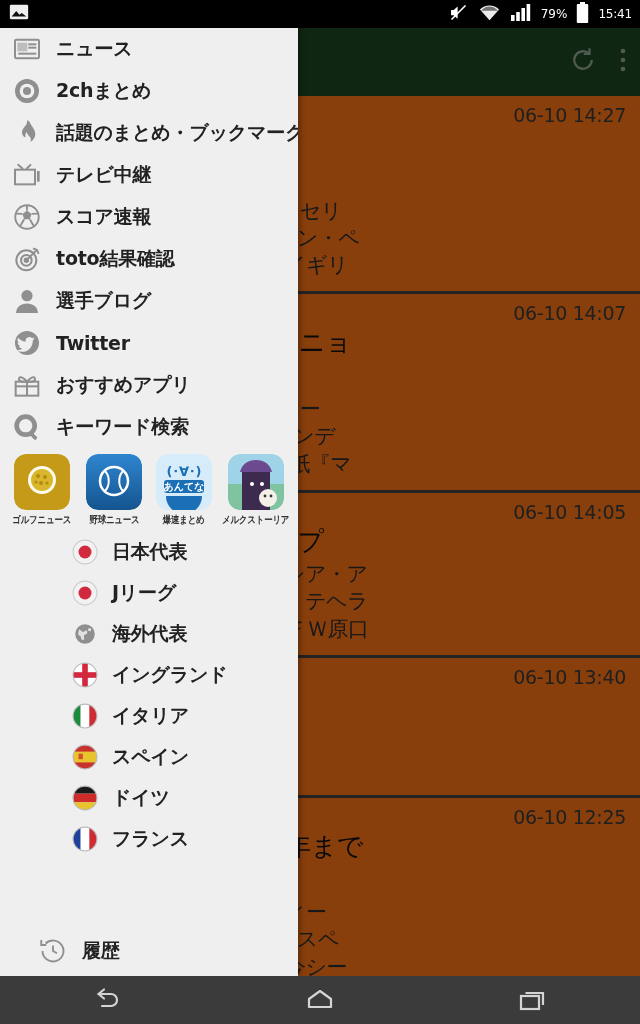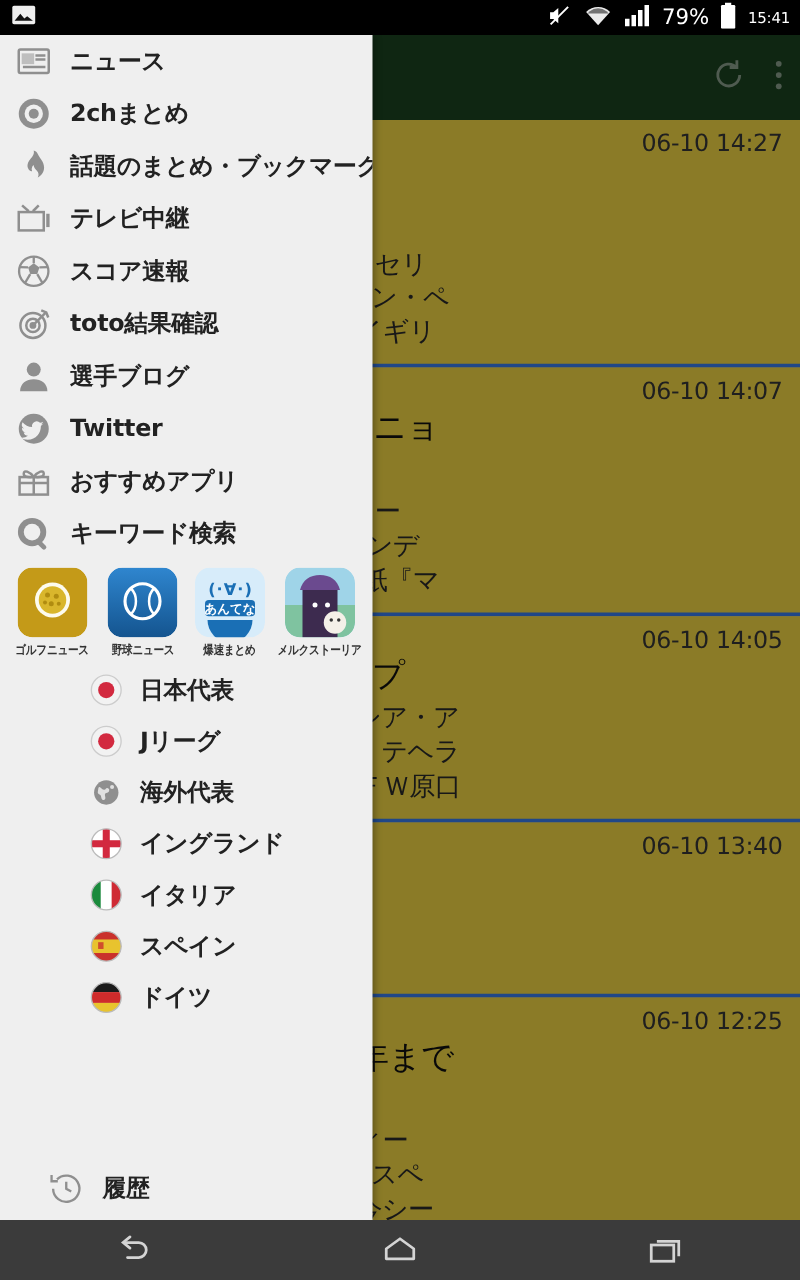--- a/index.html
+++ b/index.html
@@ -12,39 +12,39 @@
 
   
   .statusbar {
     position: absolute; top: 0; left: 0; width: 640px; height: 28px;
     background: #000; color: #fff; display: flex; align-items: center;
     padding: 0 8px; z-index: 60;
   }
   .sb-left { display: flex; align-items: center; }
   .sb-right { margin-left: auto; display: flex; align-items: center; gap: 9px; }
   .sb-time { font-size: 12px; letter-spacing: -0.2px; }
-  .sb-batt-txt { font-size: 17px; }
+  .sb-batt-txt { font-size: 12px; }
   .ic { display: inline-block; }
 
   
   .appbar {
     position: absolute; top: 28px; left: 0; width: 640px; height: 68px;
     background: #1d4622; z-index: 5;
     display: flex; align-items: center; justify-content: flex-end;
     padding-right: 14px; gap: 22px;
   }
   .appbar .act { opacity: .62; }
 
   
   .content {
     position: absolute; top: 96px; left: 0; width: 640px; bottom: 48px;
     background: #e9e9e9; z-index: 4; overflow: hidden;
   }
   .card {
-    background: #fde047; border-bottom: 3px solid #3b82f6;
+    background: #f97316; border-bottom: 3px solid #404040;
     padding: 8px 14px 12px 14px;
   }
   .card-date {
     text-align: right; font-size: 19px; color: #3a3a3a; letter-spacing: -0.3px;
     margin-bottom: 2px;
   }
   .card-title {
     font-size: 26px; line-height: 1.28; color: #111; font-weight: 400;
     white-space: pre-line; letter-spacing: -0.5px;
   }
@@ -440,20 +440,38 @@
                 </defs>
                 <g clip-path="url(#cpG)">
                   <rect width="24" height="8" fill="#1a1a1a"></rect>
                   <rect y="8" width="24" height="8" fill="#cf2b2b"></rect>
                   <rect y="16" width="24" height="8" fill="#e8c32e"></rect>
                 </g>
                 <circle cx="12" cy="12" r="11" fill="none" stroke="#bbb"></circle>
               </svg>
             </span>
             <span class="mi-label">ドイツ</span>
+          </div>
+          <div class="mi sub">
+            <span class="mi-icon">
+              <svg width="26" height="26" viewBox="0 0 24 24">
+                <defs>
+                  <clipPath id="cpF">
+                    <circle cx="12" cy="12" r="11"></circle>
+                  </clipPath>
+                </defs>
+                <g clip-path="url(#cpF)">
+                  <rect width="8" height="24" fill="#20419a"></rect>
+                  <rect x="8" width="8" height="24" fill="#fff"></rect>
+                  <rect x="16" width="8" height="24" fill="#cf2b35"></rect>
+                </g>
+                <circle cx="12" cy="12" r="11" fill="none" stroke="#bbb"></circle>
+              </svg>
+            </span>
+            <span class="mi-label">フランス</span>
           </div>
         </div>
       <div class="hist-wrap" id="footer-container">
           <div class="mi">
             <span class="mi-icon">
               <svg width="30" height="30" viewBox="0 0 24 24" fill="none" stroke="#8f8f8f" stroke-width="1.5">
                 <path d="M3.6 12a8.4 8.4 0 1 0 2.5-6"></path>
                 <polyline points="2.6,3.2 2.6,7.2 6.6,7.2"></polyline>
                 <polyline points="12,7.5 12,12 15.2,13.8"></polyline>
               </svg>

